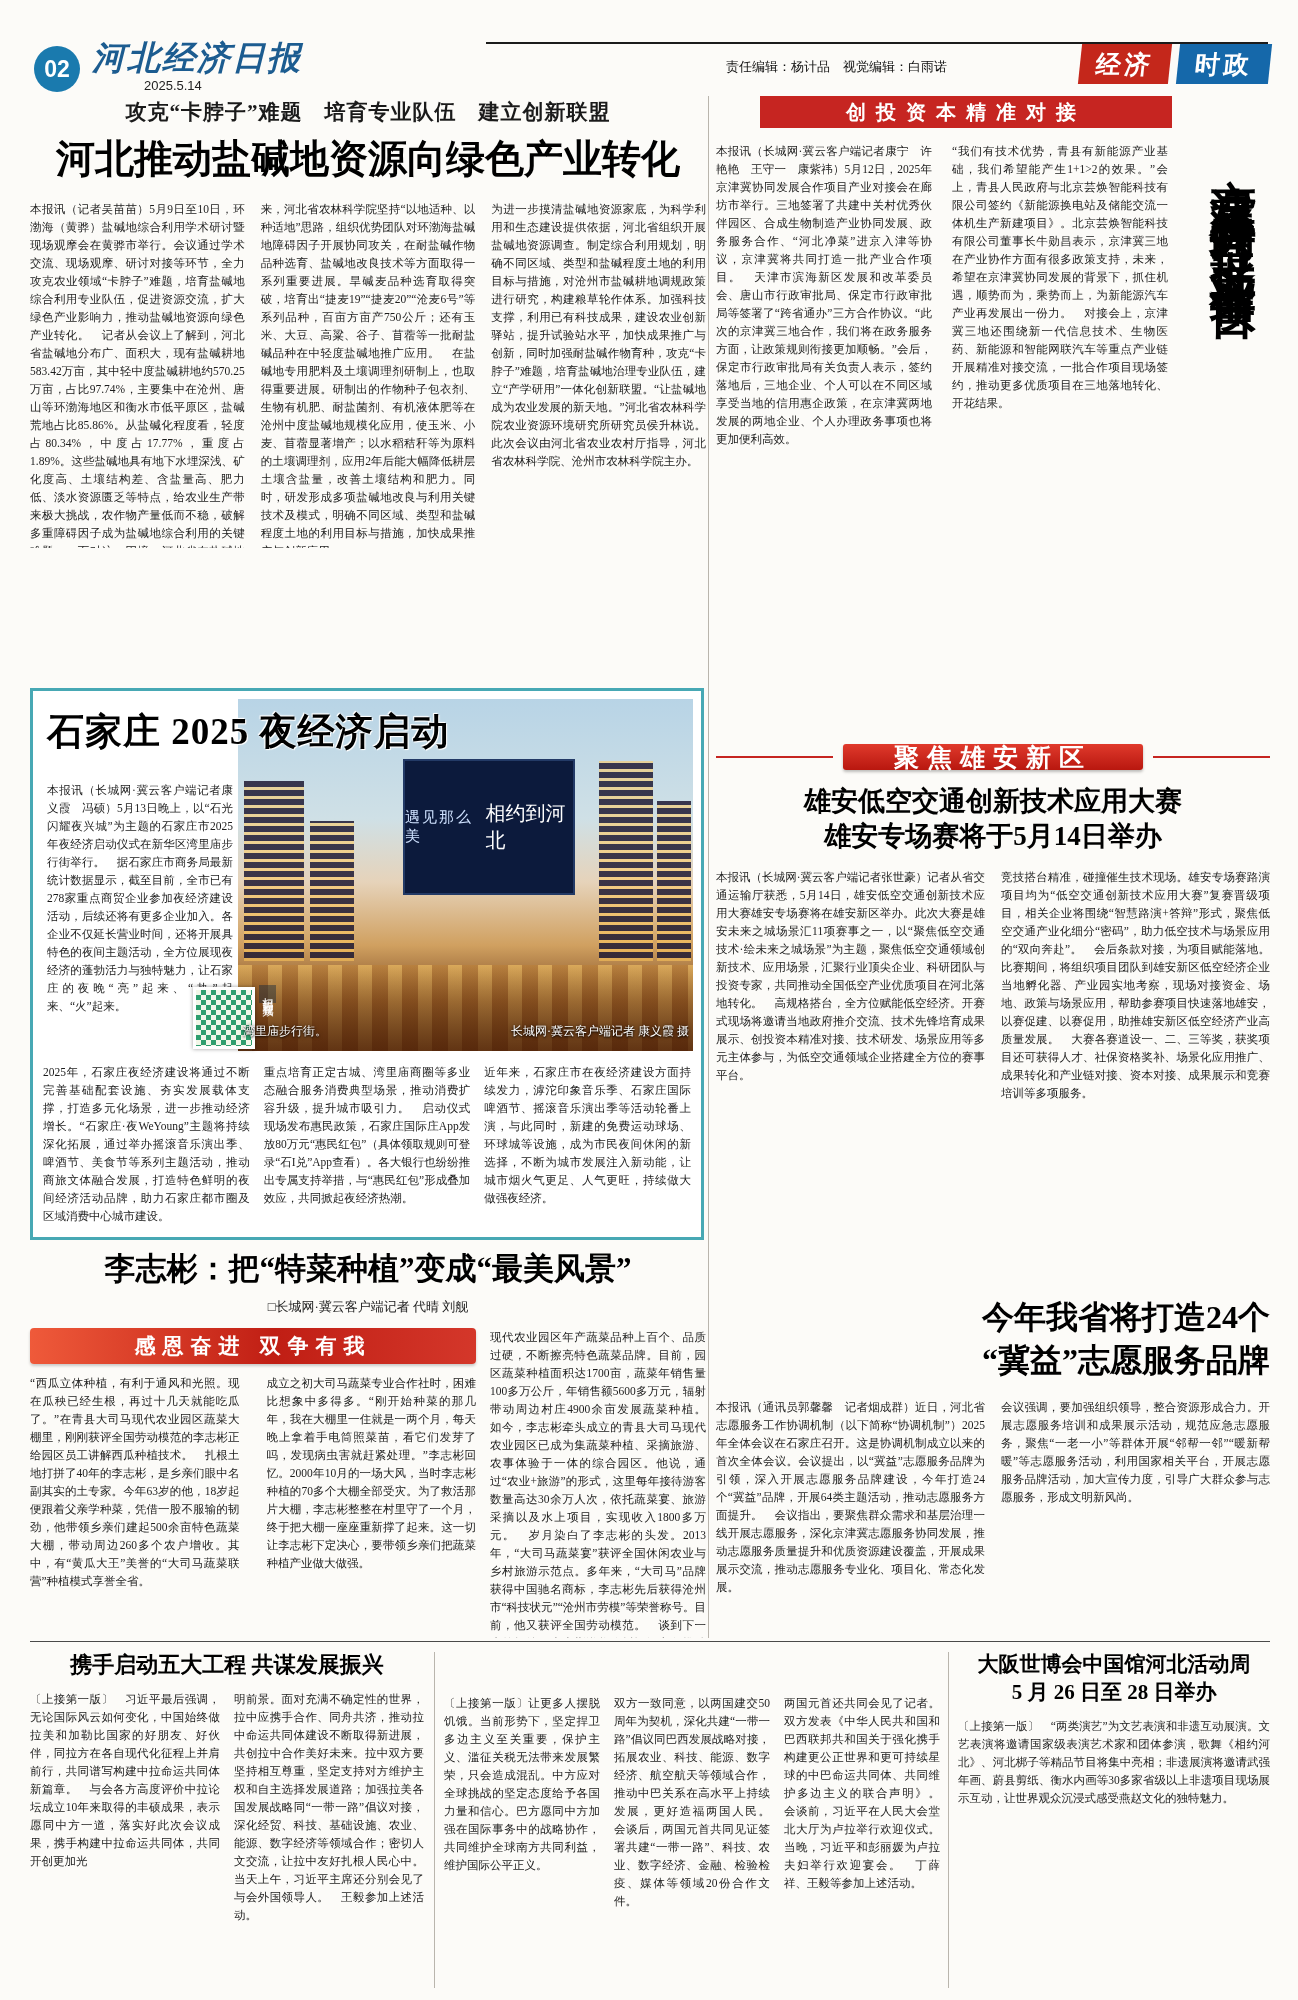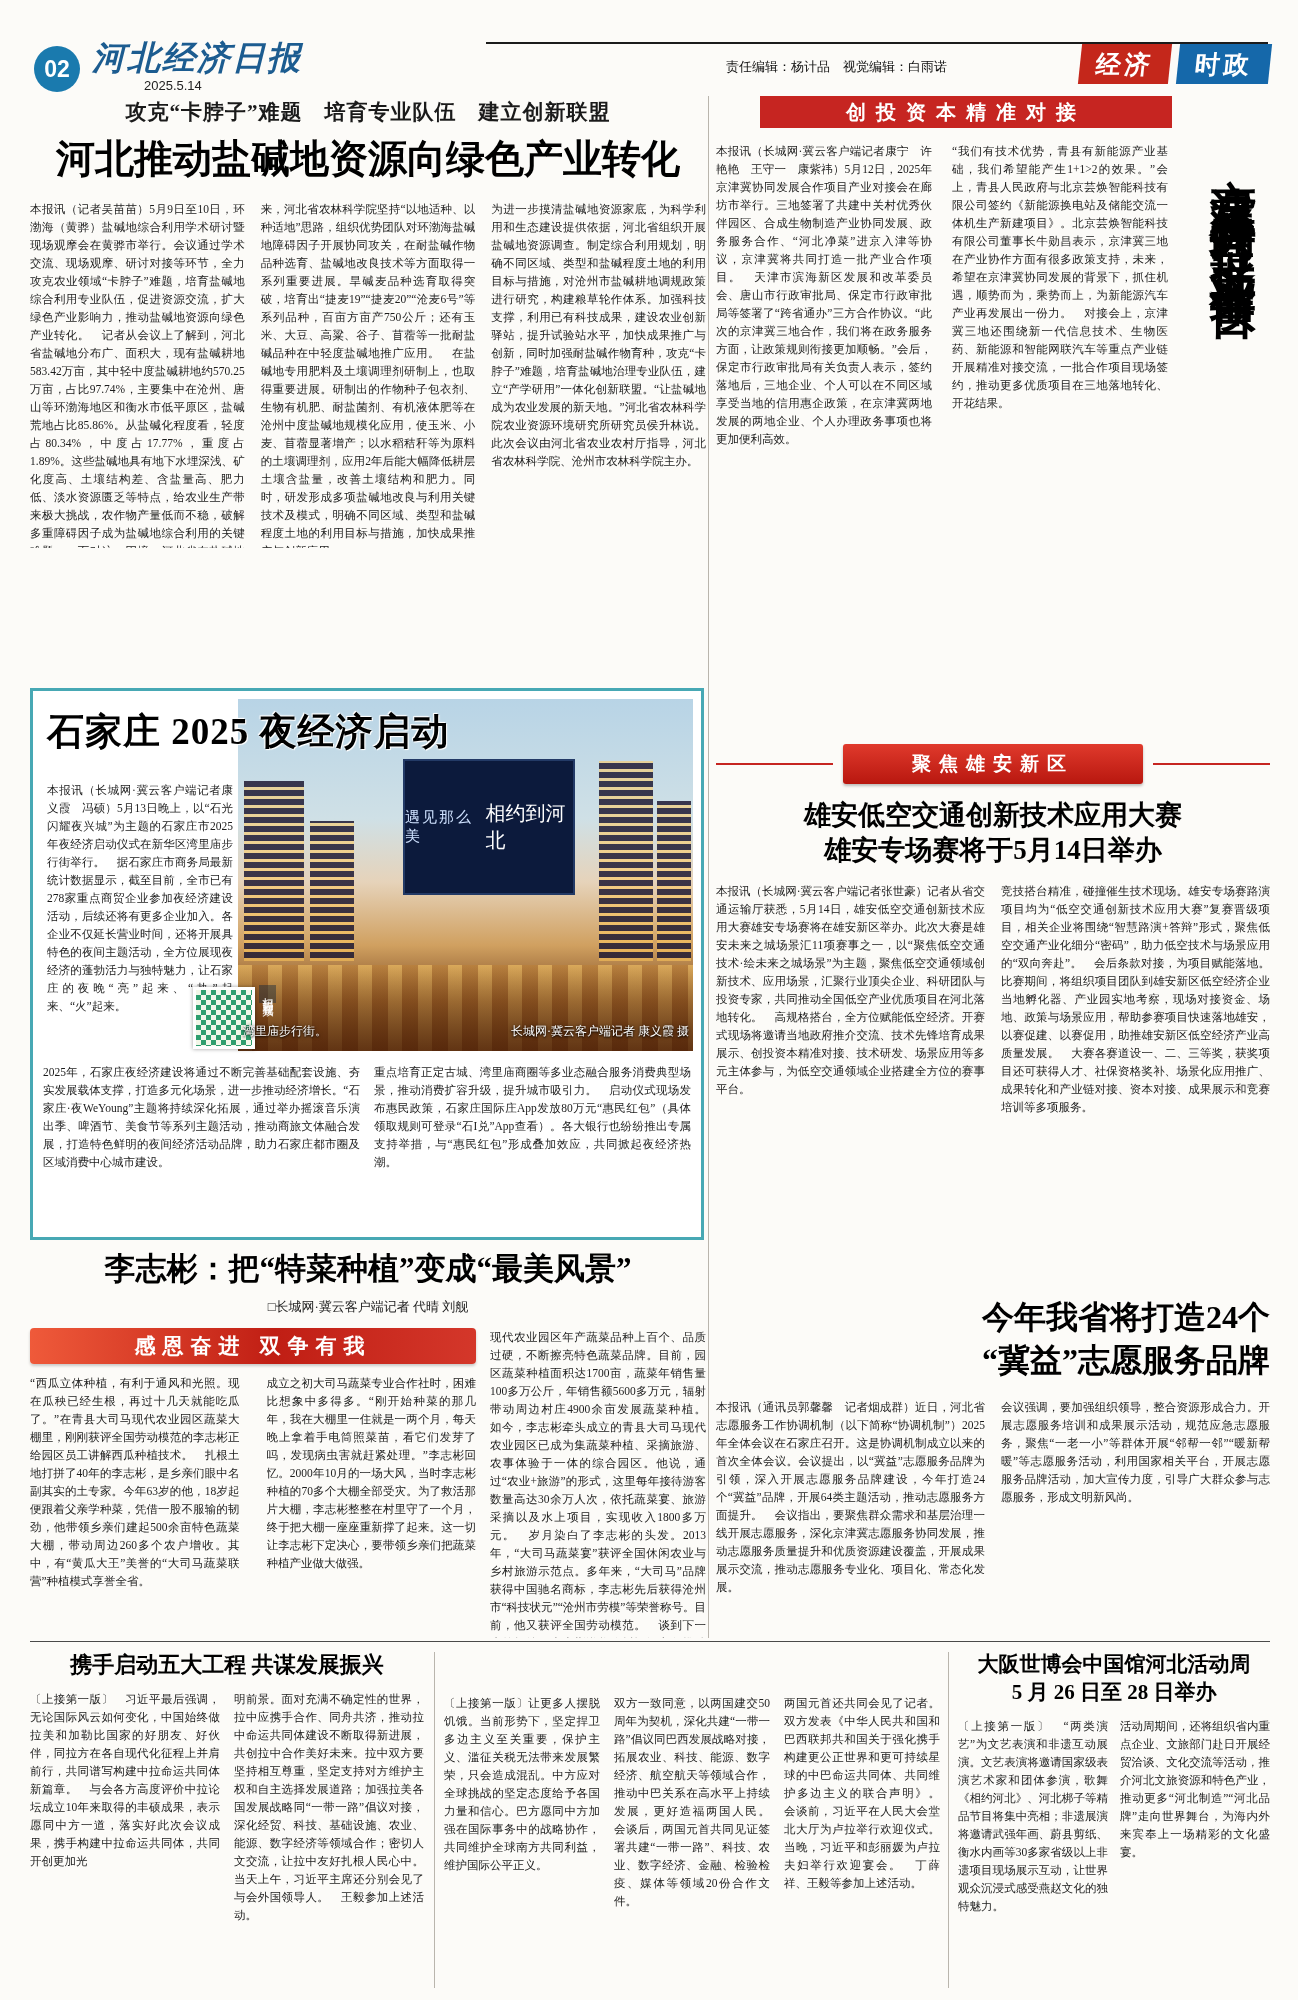--- a/index.html
+++ b/index.html
@@ -24,23 +24,23 @@
   .headline{font-weight:900;text-align:center;color:#000;}
   .cols{display:flex;gap:16px;}
   .col{flex:1;font-size:11.5px;line-height:18px;text-align:justify;overflow:hidden;color:#1c1c1c;}
   .vrule{width:1px;background:#b9b5ad;}
   .hrule{height:1px;background:#4a4a4a;}
   
   .redbar{background:#c62521;color:#fff;display:flex;align-items:center;justify-content:center;
     font-family:"Liberation Sans",sans-serif;font-weight:bold;}
   .ribbon-row{display:flex;align-items:center;gap:10px;}
   .ribbon-line{flex:1;height:2px;background:#c62521;}
-  .ribbon{width:300px;height:40px;background:linear-gradient(180deg,#e03a2c,#b8170f);color:#fff;
+  .ribbon{width:300px;height:26px;background:linear-gradient(180deg,#e03a2c,#b8170f);color:#fff;
     display:flex;align-items:center;justify-content:center;font-family:"Liberation Sans",sans-serif;
-    font-weight:bold;font-size:19px;letter-spacing:8px;border-radius:3px;box-shadow:0 2px 3px rgba(0,0,0,.25);}
+    font-weight:bold;font-size:25px;letter-spacing:8px;border-radius:3px;box-shadow:0 2px 3px rgba(0,0,0,.25);}
   .grad-banner{background:linear-gradient(90deg,#ef5a3a,#c01e14 55%,#d4372a);color:#fff;
     display:flex;align-items:center;justify-content:center;font-family:"Liberation Sans",sans-serif;
     font-weight:bold;font-size:21px;letter-spacing:7px;border-radius:4px;box-shadow:0 2px 3px rgba(0,0,0,.2);}
   
   .vhead{writing-mode:vertical-rl;font-size:46px;font-weight:900;letter-spacing:8px;color:#000;
     text-align:justify;line-height:1.6;}
   
   .sjz-box{left:30px;top:688px;width:674px;height:552px;border:3px solid #47a8b4;box-sizing:border-box;background:#fff;}
   .sjz-photo{position:absolute;left:205px;top:8px;width:455px;height:352px;overflow:hidden;
     background:linear-gradient(180deg,#b8d4e6 0%,#cfe0e6 34%,#e6d3ba 52%,#d0a060 70%,#7c4a22 86%,#3a2412 100%);}
@@ -113,20 +113,21 @@
     <div class="abs col" style="left:14px;top:90px;width:186px;height:258px;">本报讯（长城网·冀云客户端记者康义霞　冯硕）5月13日晚上，以“石光闪耀夜兴城”为主题的石家庄市2025年夜经济启动仪式在新华区湾里庙步行街举行。　据石家庄市商务局最新统计数据显示，截至目前，全市已有278家重点商贸企业参加夜经济建设活动，后续还将有更多企业加入。各企业不仅延长营业时间，还将开展具特色的夜间主题活动，全方位展现夜经济的蓬勃活力与独特魅力，让石家庄的夜晚“亮”起来、“热”起来、“火”起来。</div>
     <div class="qr"></div>
     <div class="qr-label">扫码看视频</div>
     <div class="sjz-caption">
       <span>湾里庙步行街。</span>
       <span>长城网·冀云客户端记者 康义霞 摄</span>
     </div>
     <div class="abs cols" style="left:10px;top:372px;width:648px;height:164px;gap:14px;">
       <div class="col">2025年，石家庄夜经济建设将通过不断完善基础配套设施、夯实发展载体支撑，打造多元化场景，进一步推动经济增长。“石家庄·夜WeYoung”主题将持续深化拓展，通过举办摇滚音乐演出季、啤酒节、美食节等系列主题活动，推动商旅文体融合发展，打造特色鲜明的夜间经济活动品牌，助力石家庄都市圈及区域消费中心城市建设。</div>
       <div class="col">重点培育正定古城、湾里庙商圈等多业态融合服务消费典型场景，推动消费扩容升级，提升城市吸引力。　启动仪式现场发布惠民政策，石家庄国际庄App发放80万元“惠民红包”（具体领取规则可登录“石I兑”App查看）。各大银行也纷纷推出专属支持举措，与“惠民红包”形成叠加效应，共同掀起夜经济热潮。</div>
+      <div class="col">近年来，石家庄市在夜经济建设方面持续发力，滹沱印象音乐季、石家庄国际啤酒节、摇滚音乐演出季等活动轮番上演，与此同时，新建的免费运动球场、环球城等设施，成为市民夜间休闲的新选择，不断为城市发展注入新动能，让城市烟火气更足、人气更旺，持续做大做强夜经济。</div>
     </div>
   </div>
 
   <div class="abs" style="left:716px;top:744px;width:554px;">
     <div class="ribbon-row">
       <div class="ribbon-line"></div>
       <div class="ribbon">聚焦雄安新区</div>
       <div class="ribbon-line"></div>
     </div>
     <div class="headline" style="font-size:27px;margin-top:14px;line-height:1.3;">
@@ -183,17 +184,16 @@
 
   <div class="abs vrule" style="left:948px;top:1652px;height:336px;"></div>
 
   <div class="abs" style="left:958px;top:1650px;width:312px;">
     <div class="headline" style="font-size:21px;line-height:1.35;">
       <div>大阪世博会中国馆河北活动周</div>
       <div>5 月 26 日至 28 日举办</div>
     </div>
     <div class="cols" style="margin-top:10px;height:268px;gap:12px;">
       <div class="col">〔上接第一版〕　“两类演艺”为文艺表演和非遗互动展演。文艺表演将邀请国家级表演艺术家和团体参演，歌舞《相约河北》、河北梆子等精品节目将集中亮相；非遗展演将邀请武强年画、蔚县剪纸、衡水内画等30多家省级以上非遗项目现场展示互动，让世界观众沉浸式感受燕赵文化的独特魅力。</div>
-      <div class="col">活动周期间，还将组织省内重点企业、文旅部门赴日开展经贸洽谈、文化交流等活动，推介河北文旅资源和特色产业，推动更多“河北制造”“河北品牌”走向世界舞台，为海内外来宾奉上一场精彩的文化盛宴。</div>
     </div>
   </div>
 
 </div>
 
 </body></html>

